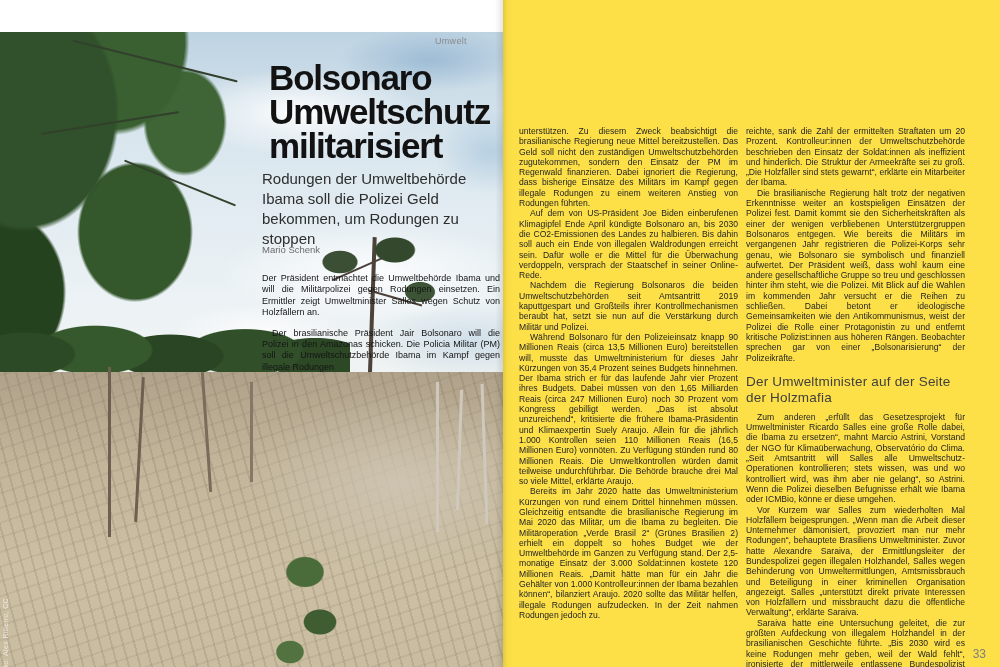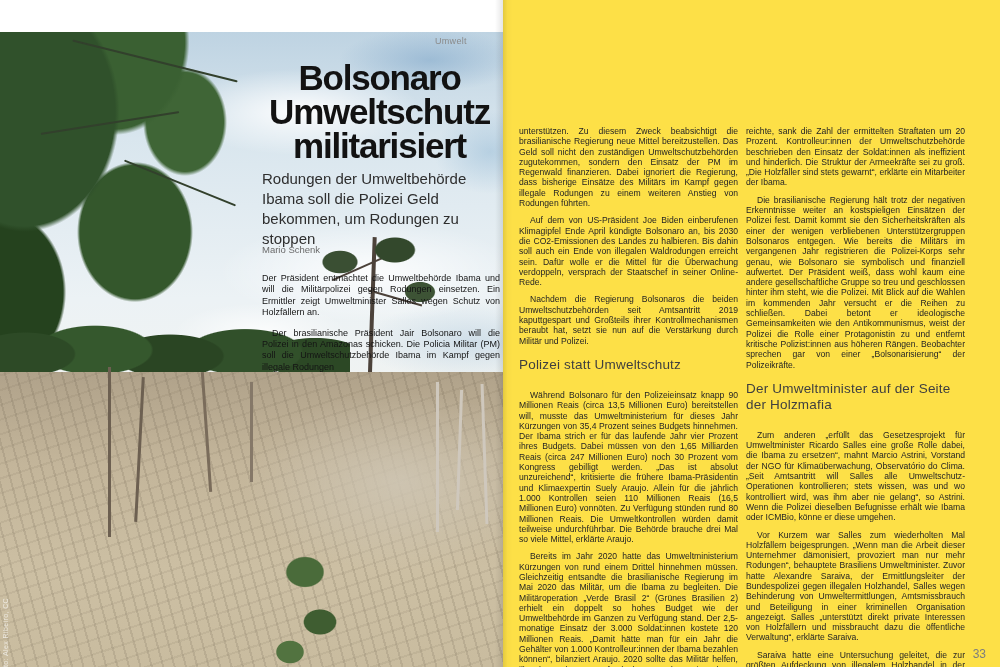--- a/index.html
+++ b/index.html
@@ -113,21 +113,21 @@
   }
   .photo-credit{
     position:absolute;left:2px;top:548px;height:96px;
     writing-mode:vertical-rl;transform:rotate(180deg);
     font-size:7px;color:#f2efe8;letter-spacing:.4px;opacity:.9;
   }
   .rubric{position:absolute;left:435px;top:4px;font-size:9px;color:#8a8a8a;letter-spacing:.3px;}
 
   
   .title{
-    position:absolute;right:13px;top:29px;text-align:center;
+    position:absolute;right:13px;top:29px;text-align:left;
     font-weight:bold;font-size:35px;line-height:34px;letter-spacing:-1.2px;color:#121212;
   }
   .subtitle{
     position:absolute;left:262px;top:137px;width:233px;
     font-size:15px;line-height:20px;color:#2e2e2e;
   }
   .author{position:absolute;left:262px;top:212px;font-size:9.5px;color:#6b6b6b;}
   .lead{
     position:absolute;left:262px;top:241px;width:238px;
     font-size:9px;line-height:11.4px;color:#141414;text-align:justify;
@@ -138,23 +138,23 @@
   
   .page-right{position:absolute;left:503px;top:0;width:497px;height:667px;background:#fde047;}
   .spine{
     position:absolute;left:495px;top:0;width:18px;height:667px;pointer-events:none;
     background:linear-gradient(90deg, rgba(0,0,0,0) 0%, rgba(0,0,0,.10) 45%, rgba(0,0,0,.02) 70%, rgba(0,0,0,0) 100%);
   }
   .col{position:absolute;top:126px;width:219px;font-size:8.6px;line-height:10.3px;color:#242424;text-align:justify;}
   .col1{left:16px;}
   .col2{left:243px;}
   .col p{margin:0;}
-  .col p.ind{text-indent:11px;margin-top:7px;}
+  .col p.ind{text-indent:11px;}
   .col h2{
-    margin:11px 0 17px;font-weight:400;font-size:13.5px;line-height:16px;
+    margin:11px 0 6px;font-weight:400;font-size:13.5px;line-height:16px;
     color:#3f3f3f;letter-spacing:.2px;text-align:left;
   }
   .page-number{position:absolute;right:14px;bottom:6px;font-size:12px;color:#7d7d7d;}
 </style>
 </head>
 <body>
 
 <div class="spread">
 
   <div class="photo">
@@ -197,21 +197,20 @@
     </div>
 
     <div class="photo-credit">Foto: Alex Ribeiro, CC</div>
   </div>
 
   <div class="page-right">
     <div class="col col1">
       <p>unterstützen. Zu diesem Zweck beabsichtigt die brasilianische Regierung neue Mittel bereitzustellen. Das Geld soll nicht den zuständigen Umweltschutzbehörden zugutekommen, sondern den Einsatz der PM im Regenwald finanzieren. Dabei ignoriert die Regierung, dass bisherige Einsätze des Militärs im Kampf gegen illegale Rodungen zu einem weiteren Anstieg von Rodungen führten.</p>
       <p class="ind">Auf dem von US-Präsident Joe Biden einberufenen Klimagipfel Ende April kündigte Bolsonaro an, bis 2030 die CO2-Emissionen des Landes zu halbieren. Bis dahin soll auch ein Ende von illegalen Waldrodungen erreicht sein. Dafür wolle er die Mittel für die Überwachung verdoppeln, versprach der Staatschef in seiner Online-Rede.</p>
       <p class="ind">Nachdem die Regierung Bolsonaros die beiden Umweltschutzbehörden seit Amtsantritt 2019 kaputtgespart und Großteils ihrer Kontrollmechanismen beraubt hat, setzt sie nun auf die Verstärkung durch Militär und Polizei.</p>
-      <h2>Polizei statt Umweltschutz</h2>
       <p class="ind">Während Bolsonaro für den Polizeieinsatz knapp 90 Millionen Reais (circa 13,5 Millionen Euro) bereitstellen will, musste das Umweltministerium für dieses Jahr Kürzungen von 35,4 Prozent seines Budgets hinnehmen. Der Ibama strich er für das laufende Jahr vier Prozent ihres Budgets. Dabei müssen von den 1,65 Milliarden Reais (circa 247 Millionen Euro) noch 30 Prozent vom Kongress gebilligt werden. „Das ist absolut unzureichend“, kritisierte die frühere Ibama-Präsidentin und Klimaexpertin Suely Araujo. Allein für die jährlich 1.000 Kontrollen seien 110 Millionen Reais (16,5 Millionen Euro) vonnöten. Zu Verfügung stünden rund 80 Millionen Reais. Die Umweltkontrollen würden damit teilweise undurchführbar. Die Behörde brauche drei Mal so viele Mittel, erklärte Araujo.</p>
       <p class="ind">Bereits im Jahr 2020 hatte das Umweltministerium Kürzungen von rund einem Drittel hinnehmen müssen. Gleichzeitig entsandte die brasilianische Regierung im Mai 2020 das Militär, um die Ibama zu begleiten. Die Militäroperation „Verde Brasil 2“ (Grünes Brasilien 2) erhielt ein doppelt so hohes Budget wie der Umweltbehörde im Ganzen zu Verfügung stand. Der 2,5-monatige Einsatz der 3.000 Soldat:innen kostete 120 Millionen Reais. „Damit hätte man für ein Jahr die Gehälter von 1.000 Kontrolleur:innen der Ibama bezahlen können“, bilanziert Araujo. 2020 sollte das Militär helfen, illegale Rodungen aufzudecken. In der Zeit nahmen Rodungen jedoch zu.</p>
 
     </div>
 
     <div class="col col2">
       <p>reichte, sank die Zahl der ermittelten Straftaten um 20 Prozent. Kontrolleur:innen der Umweltschutzbehörde beschrieben den Einsatz der Soldat:innen als ineffizient und hinderlich. Die Struktur der Armeekräfte sei zu groß. „Die Holzfäller sind stets gewarnt“, erklärte ein Mitarbeiter der Ibama.</p>
       <p class="ind">Die brasilianische Regierung hält trotz der negativen Erkenntnisse weiter an kostspieligen Einsätzen der Polizei fest. Damit kommt sie den Sicherheitskräften als einer der wenigen verbliebenen Unterstützergruppen Bolsonaros entgegen. Wie bereits die Militärs im vergangenen Jahr registrieren die Polizei-Korps sehr genau, wie Bolsonaro sie symbolisch und finanziell aufwertet. Der Präsident weiß, dass wohl kaum eine andere gesellschaftliche Gruppe so treu und geschlossen hinter ihm steht, wie die Polizei. Mit Blick auf die Wahlen im kommenden Jahr versucht er die Reihen zu schließen. Dabei betont er ideologische Gemeinsamkeiten wie den Antikommunismus, weist der Polizei die Rolle einer Protagonistin zu und entfernt kritische Polizist:innen aus höheren Rängen. Beobachter sprechen gar von einer „Bolsonarisierung“ der Polizeikräfte.</p>
       <h2>Der Umweltminister auf der Seite der Holzmafia</h2>
       <p class="ind">Zum anderen „erfüllt das Gesetzesprojekt für Umweltminister Ricardo Salles eine große Rolle dabei, die Ibama zu ersetzen“, mahnt Marcio Astrini, Vorstand der NGO für Klimaüberwachung, Observatório do Clima. „Seit Amtsantritt will Salles alle Umweltschutz-Operationen kontrollieren; stets wissen, was und wo kontrolliert wird, was ihm aber nie gelang“, so Astrini. Wenn die Polizei dieselben Befugnisse erhält wie Ibama oder ICMBio, könne er diese umgehen.</p>

